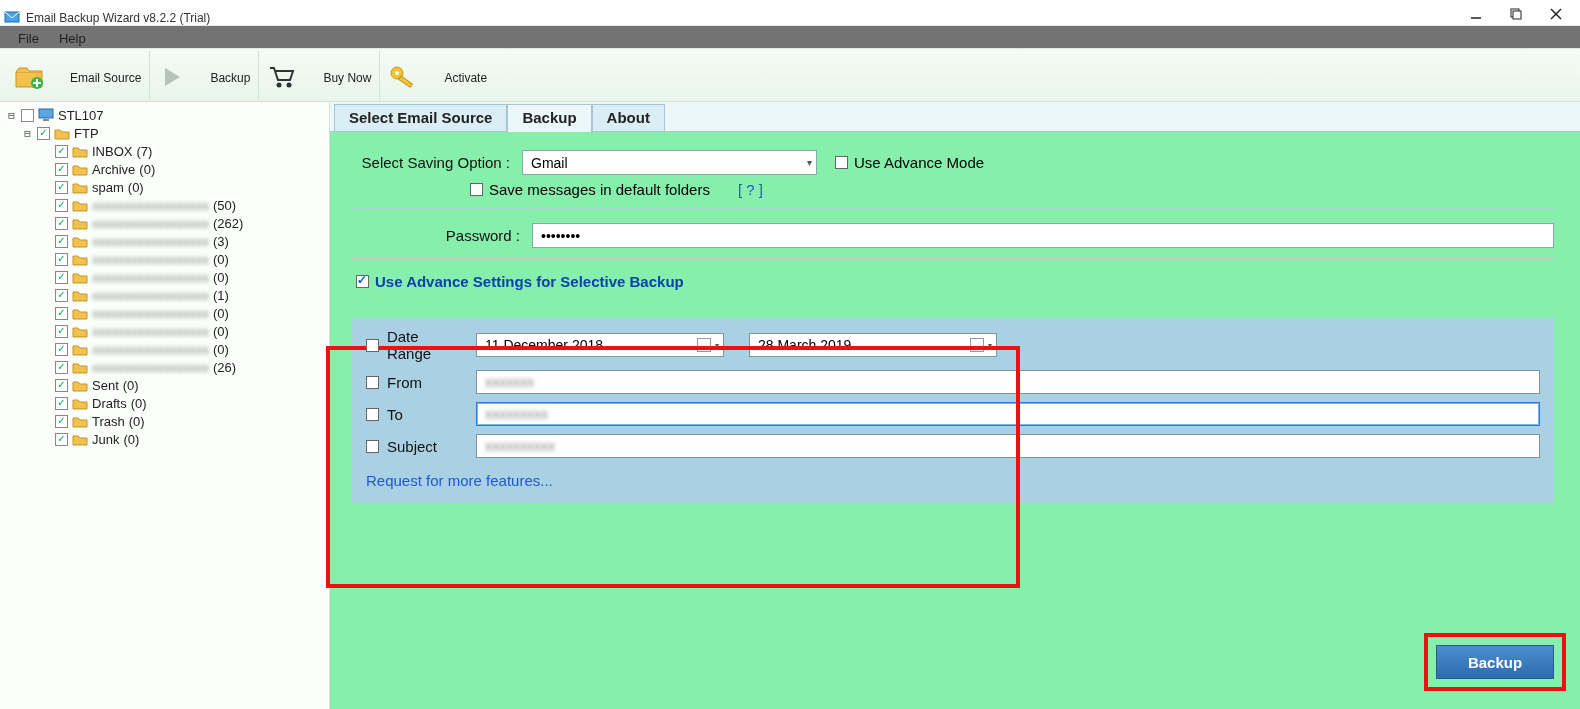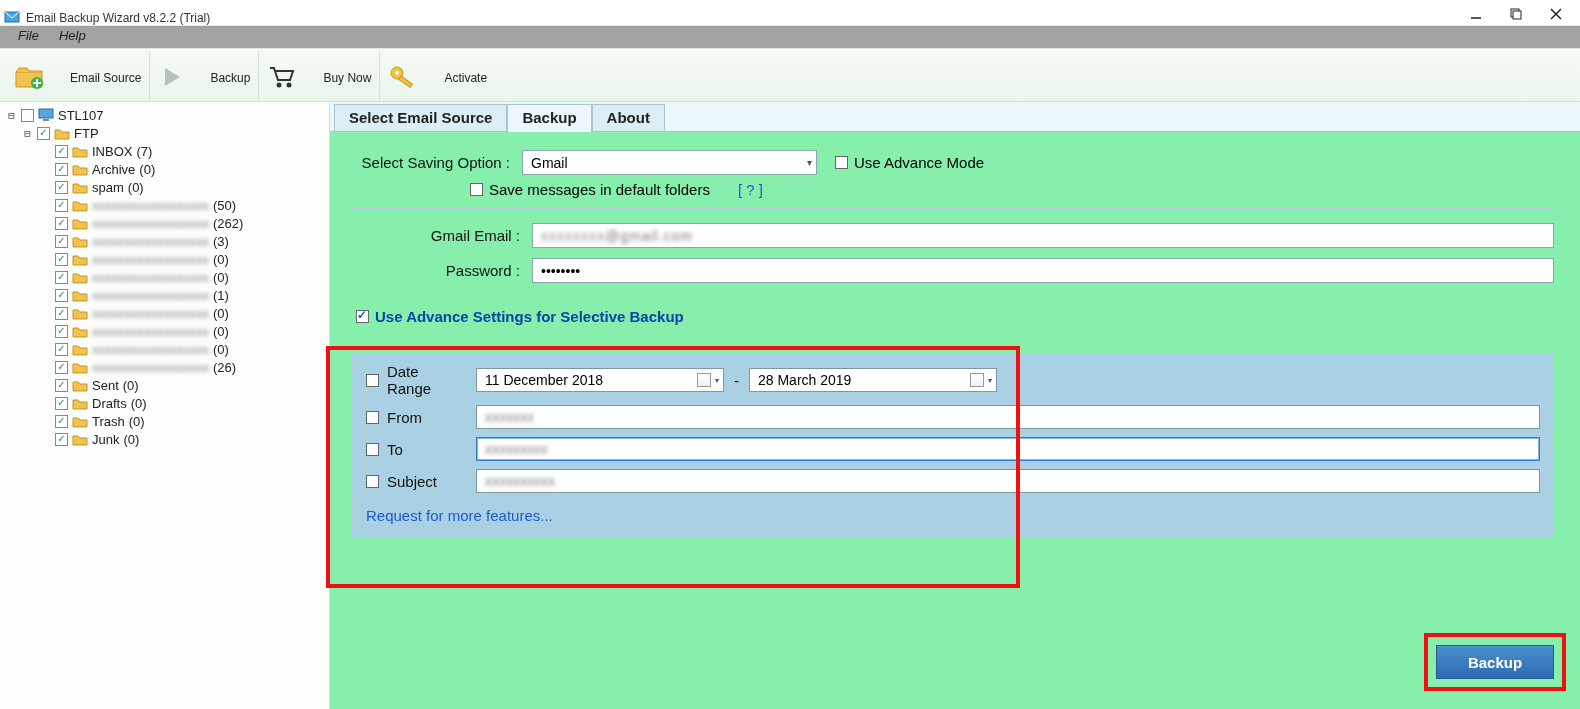--- a/index.html
+++ b/index.html
@@ -7,21 +7,21 @@
 
   
   .titlebar { height: 26px; display: flex; align-items: flex-end; padding: 0 4px; background: #fff; border-bottom: 1px solid #e6e6e6; }
   .titlebar .ticon { width: 16px; height: 16px; margin-right: 6px; }
   .titlebar .title { font-size: 12px; color: #333; }
   .titlebar .spacer { flex: 1; }
   .winbtn { width: 40px; height: 22px; display: flex; align-items: center; justify-content: center; font-size: 14px; }
   .winbtn svg { display:block; }
 
   
-  .menubar { height: 22px; display: flex; align-items: flex-start; padding: 0 8px; background: #a3a3a3; font-style: italic; }
+  .menubar { height: 22px; display: flex; align-items: flex-end; padding: 0 8px; background: #737373; }
   .menubar .mitem { padding: 2px 10px; font-size: 13px; color: #222; }
 
   
   .toolbar { height: 54px; display: flex; align-items: stretch; background: linear-gradient(#f5fbf5,#eaf5ea); border-top: 1px solid #e0e8e0; border-bottom: 1px solid #d6e2d6; padding: 2px 6px 0; }
   .tbbtn { display:flex; flex-direction:row; align-items:center; justify-content:center; padding:2px 8px 0; min-width:60px; border-right:1px solid #d6e2d6;gap:26px; }
   .tbbtn:last-child { border-right:none; }
   .tbbtn .tbtext { font-size: 12px; color: #222; margin-top: 2px; }
   .tbbtn svg { height: 26px; }
 
   
@@ -353,27 +353,20 @@
         <div class="chk" style="margin-left:0">
           <span class="smallchk"></span>
           <span>Save messages in default folders</span>
         </div>
         <span class="helplink">[ ? ]</span>
       </div>
 
       <hr class="hr">
 
       <div class="row" style="margin-left:60px;">
-        <div class="lblcol" style="width:120px">Gmail Email :</div>
-        <div class="wideinput obscured" style="flex:1">
-          <span style="filter:blur(2px);color:#888">xxxxxxxx</span>
-            <span>@gmail.com</span>
-        </div>
-      </div>
-      <div class="row" style="margin-left:60px;">
         <div class="lblcol" style="width:120px">Password :</div>
         <div class="wideinput" style="flex:1">
           <span>••••••••</span>
         </div>
       </div>
 
       <hr class="hr">
 
       <div class="redwrap" style="left:-4px; top:214px; width:694px; height:242px;"></div>
 

